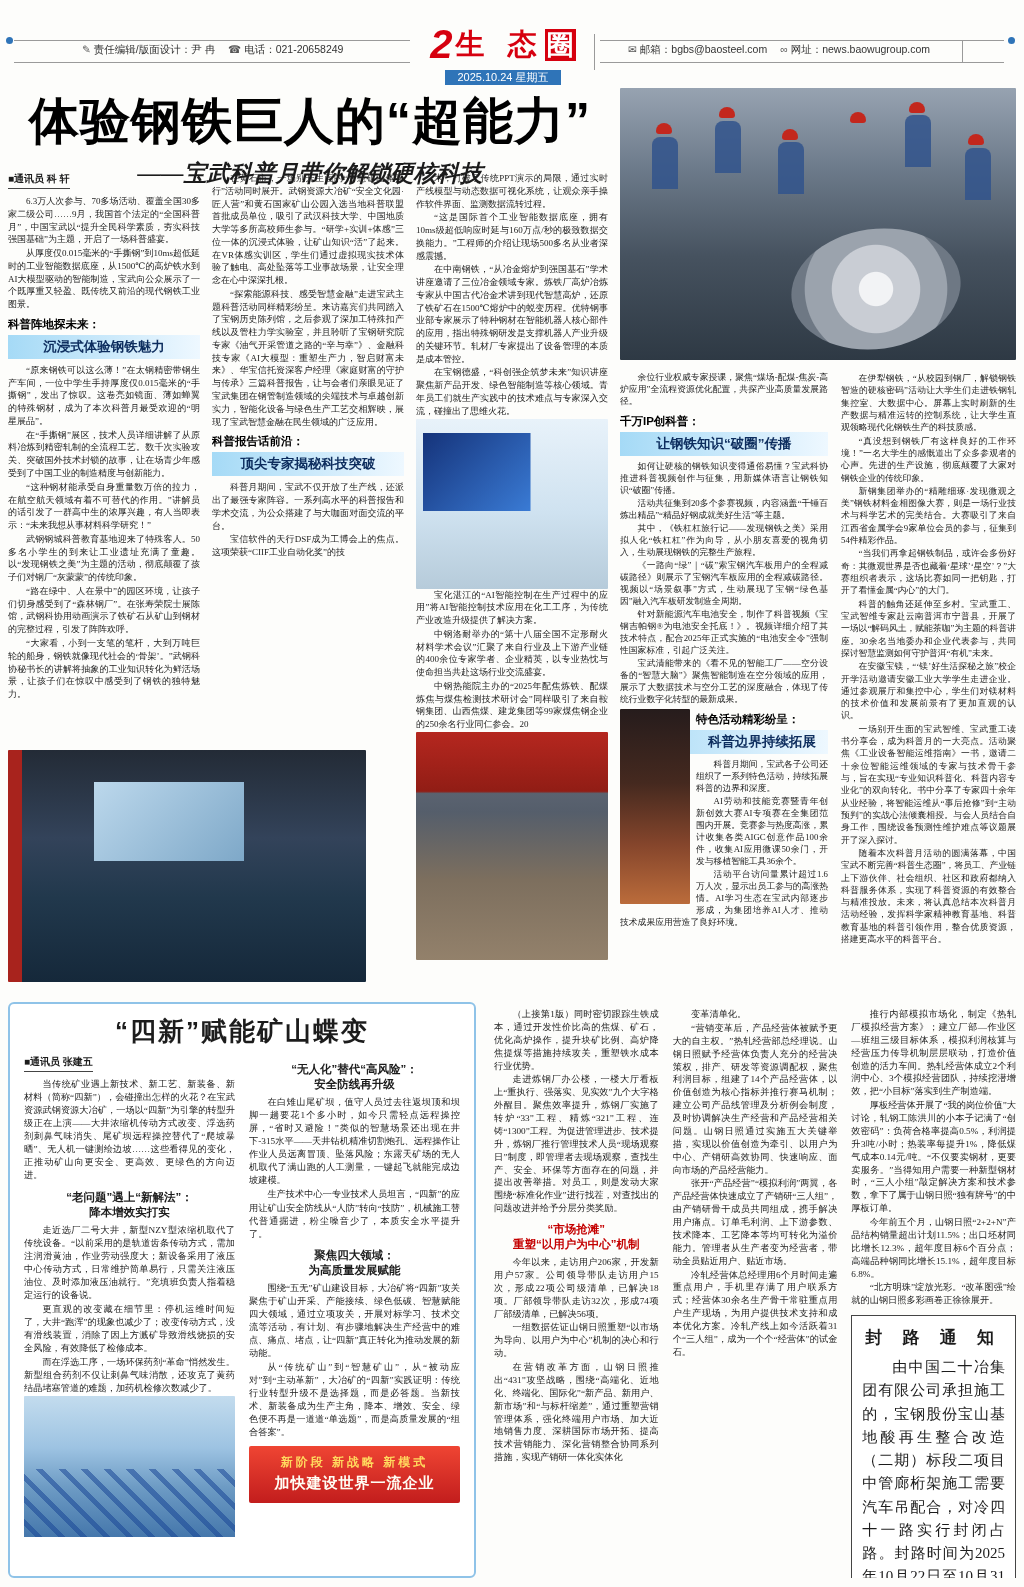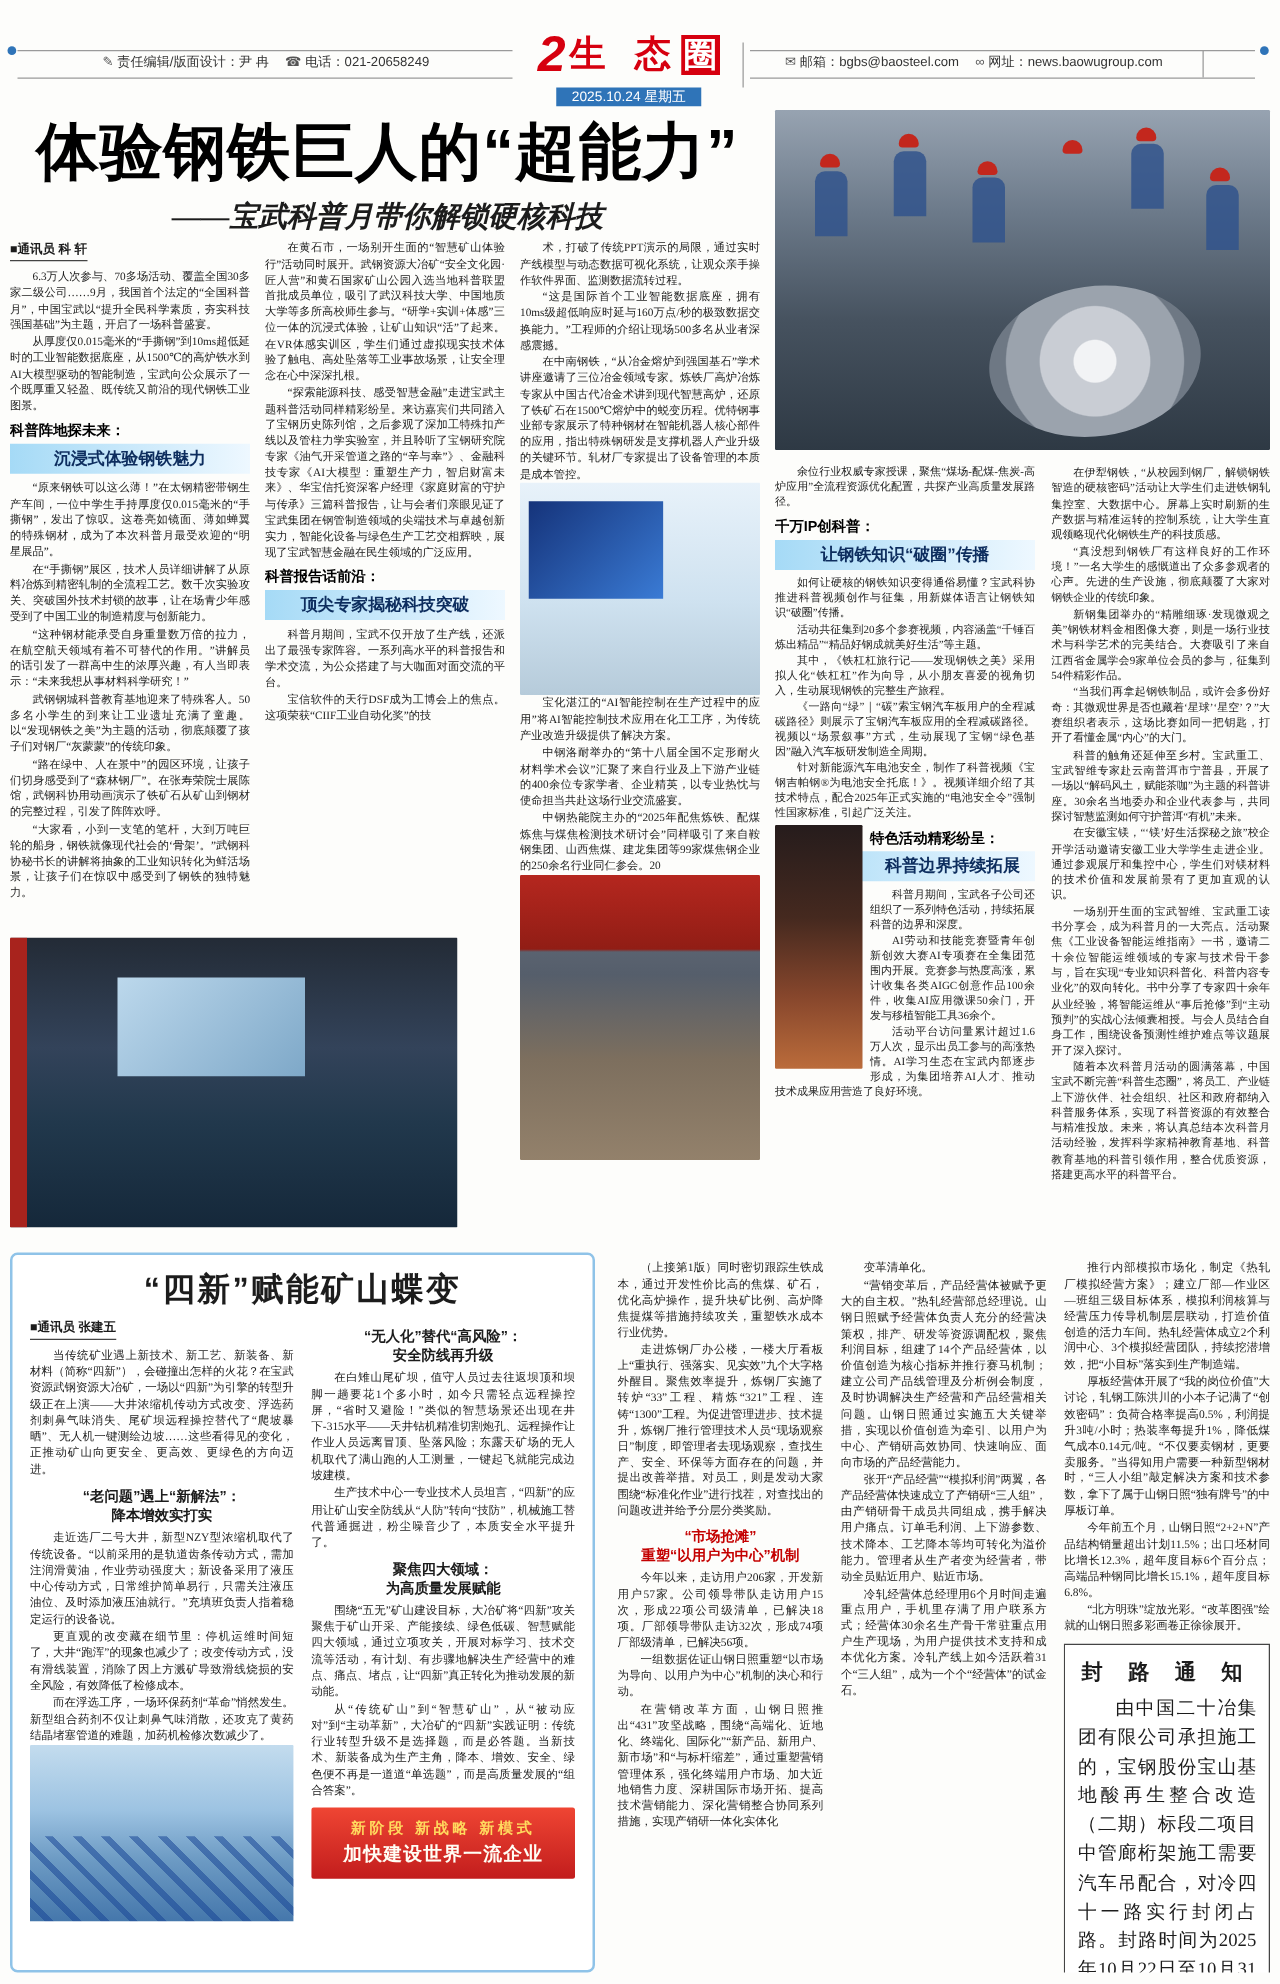--- a/index.html
+++ b/index.html
@@ -27,21 +27,21 @@
   .hl-zone h1{margin:0;font:900 50px "Liberation Sans",sans-serif;letter-spacing:1px;color:#000;}
   .sub-hl{font:bold italic 23px "Liberation Serif",serif;margin-top:3px;}
   .photo{position:relative;overflow:hidden;border-radius:1px;}
   .top-photo{position:absolute;left:612px;top:0;width:396px;height:272px;
      background:linear-gradient(180deg,#97a3b1 0%,#6c7a8a 30%,#46525f 62%,#2e3944 100%);}
   .coil{position:absolute;right:14%;bottom:4%;width:170px;height:120px;border-radius:50%;transform:rotate(-8deg);
      background:radial-gradient(circle at 50% 50%,#f2f3f5 0 16%,#c9cdd4 17% 42%,#9ba3ad 43% 68%,#6e7884 69% 100%);}
   .helmet{position:absolute;width:16px;height:11px;border-radius:8px 8px 3px 3px;background:#c3271d;}
   .worker{position:absolute;width:26px;height:52px;border-radius:8px 8px 0 0;background:#31548c;opacity:.85;}
 
-  .cols-left{position:absolute;left:0;top:104px;width:600px;height:797px;display:flex;gap:12px;align-items:flex-start;}
+  .cols-left{position:absolute;left:0;top:84px;width:600px;height:797px;display:flex;gap:12px;align-items:flex-start;}
   .col{flex:1;overflow:hidden;font-size:9px;line-height:1.42;}
   .col.short{height:560px;}
   .col.tall{height:797px;}
   .cols-right{position:absolute;left:612px;top:284px;width:396px;height:618px;display:flex;gap:13px;}
   .colA{flex:0 0 208px;height:618px;overflow:hidden;font-size:8.8px;}
   .colB{flex:1;height:618px;overflow:hidden;font-size:8.8px;line-height:1.4;}
 
   .para{margin:0 0 1px;text-indent:2em;text-align:justify;}
   .byline{display:inline-block;font:bold 10px "Liberation Sans",sans-serif;border-bottom:1px solid #444;
           padding-bottom:2px;margin:0 0 6px;}
@@ -144,20 +144,21 @@
           <p class="para">“探索能源科技、感受智慧金融”走进宝武主题科普活动同样精彩纷呈。来访嘉宾们共同踏入了宝钢历史陈列馆，之后参观了深加工特殊扣产线以及管柱力学实验室，并且聆听了宝钢研究院专家《油气开采管道之路的“辛与幸”》、金融科技专家《AI大模型：重塑生产力，智启财富未来》、华宝信托资深客户经理《家庭财富的守护与传承》三篇科普报告，让与会者们亲眼见证了宝武集团在钢管制造领域的尖端技术与卓越创新实力，智能化设备与绿色生产工艺交相辉映，展现了宝武智慧金融在民生领域的广泛应用。</p>
           <div class="kicker">科普报告话前沿：</div>
           <div class="subhead">顶尖专家揭秘科技突破</div>
           <p class="para">科普月期间，宝武不仅开放了生产线，还派出了最强专家阵容。一系列高水平的科普报告和学术交流，为公众搭建了与大咖面对面交流的平台。</p>
           <p class="para">宝信软件的天行DSF成为工博会上的焦点。这项荣获“CIIF工业自动化奖”的技</p>
         </div>
       <div class="col tall">
           <p class="para">术，打破了传统PPT演示的局限，通过实时产线模型与动态数据可视化系统，让观众亲手操作软件界面、监测数据流转过程。</p>
           <p class="para">“这是国际首个工业智能数据底座，拥有10ms级超低响应时延与160万点/秒的极致数据交换能力。”工程师的介绍让现场500多名从业者深感震撼。</p>
           <p class="para">在中南钢铁，“从冶金熔炉到强国基石”学术讲座邀请了三位冶金领域专家。炼铁厂高炉冶炼专家从中国古代冶金术讲到现代智慧高炉，还原了铁矿石在1500℃熔炉中的蜕变历程。优特钢事业部专家展示了特种钢材在智能机器人核心部件的应用，指出特殊钢研发是支撑机器人产业升级的关键环节。轧材厂专家提出了设备管理的本质是成本管控。</p>
+          <p class="para">在宝钢德盛，“科创强企筑梦未来”知识讲座聚焦新产品开发、绿色智能制造等核心领域。青年员工们就生产实践中的技术难点与专家深入交流，碰撞出了思维火花。</p>
           <div class="photo ph-booth" style="height: 170px;"></div>
           <p class="para">宝化湛江的“AI智能控制在生产过程中的应用”将AI智能控制技术应用在化工工序，为传统产业改造升级提供了解决方案。</p>
           <p class="para">中钢洛耐举办的“第十八届全国不定形耐火材料学术会议”汇聚了来自行业及上下游产业链的400余位专家学者、企业精英，以专业热忱与使命担当共赴这场行业交流盛宴。</p>
           <p class="para">中钢热能院主办的“2025年配焦炼铁、配煤炼焦与煤焦检测技术研讨会”同样吸引了来自鞍钢集团、山西焦煤、建龙集团等99家煤焦钢企业的250余名行业同仁参会。20</p>
           <div class="photo ph-group" style="height: 228px;"></div>
         </div>
     </div>
 
     <div class="photo meeting-photo">
       <i class="screen"></i>
@@ -166,20 +167,21 @@
     <div class="cols-right">
       <div class="colA">
           <p class="para">余位行业权威专家授课，聚焦“煤场-配煤-焦炭-高炉应用”全流程资源优化配置，共探产业高质量发展路径。</p>
           <div class="kicker">千万IP创科普：</div>
           <div class="subhead">让钢铁知识“破圈”传播</div>
           <p class="para">如何让硬核的钢铁知识变得通俗易懂？宝武科协推进科普视频创作与征集，用新媒体语言让钢铁知识“破圈”传播。</p>
           <p class="para">活动共征集到20多个参赛视频，内容涵盖“千锤百炼出精品”“精品好钢成就美好生活”等主题。</p>
           <p class="para">其中，《铁杠杠旅行记——发现钢铁之美》采用拟人化“铁杠杠”作为向导，从小朋友喜爱的视角切入，生动展现钢铁的完整生产旅程。</p>
           <p class="para">《一路向“绿”｜“碳”索宝钢汽车板用户的全程减碳路径》则展示了宝钢汽车板应用的全程减碳路径。视频以“场景叙事”方式，生动展现了宝钢“绿色基因”融入汽车板研发制造全周期。</p>
           <p class="para">针对新能源汽车电池安全，制作了科普视频《宝钢吉帕钢®为电池安全托底！》。视频详细介绍了其技术特点，配合2025年正式实施的“电池安全令”强制性国家标准，引起广泛关注。</p>
+          <p class="para">宝武清能带来的《看不见的智能工厂——空分设备的“智慧大脑”》聚焦智能制造在空分领域的应用，展示了大数据技术与空分工艺的深度融合，体现了传统行业数字化转型的最新成果。</p>
           <div class="photo ph-tower float-left" style="height: 195px;"></div>
           <div class="kicker">特色活动精彩纷呈：</div>
           <div class="subhead">科普边界持续拓展</div>
           <p class="para">科普月期间，宝武各子公司还组织了一系列特色活动，持续拓展科普的边界和深度。</p>
           <p class="para">AI劳动和技能竞赛暨青年创新创效大赛AI专项赛在全集团范围内开展。竞赛参与热度高涨，累计收集各类AIGC创意作品100余件，收集AI应用微课50余门，开发与移植智能工具36余个。</p>
           <p class="para">活动平台访问量累计超过1.6万人次，显示出员工参与的高涨热情。AI学习生态在宝武内部逐步形成，为集团培养AI人才、推动技术成果应用营造了良好环境。</p>
         </div>
       <div class="colB">
           <p class="para">在伊犁钢铁，“从校园到钢厂，解锁钢铁智造的硬核密码”活动让大学生们走进铁钢轧集控室、大数据中心。屏幕上实时刷新的生产数据与精准运转的控制系统，让大学生直观领略现代化钢铁生产的科技质感。</p>
           <p class="para">“真没想到钢铁厂有这样良好的工作环境！”一名大学生的感慨道出了众多参观者的心声。先进的生产设施，彻底颠覆了大家对钢铁企业的传统印象。</p>

